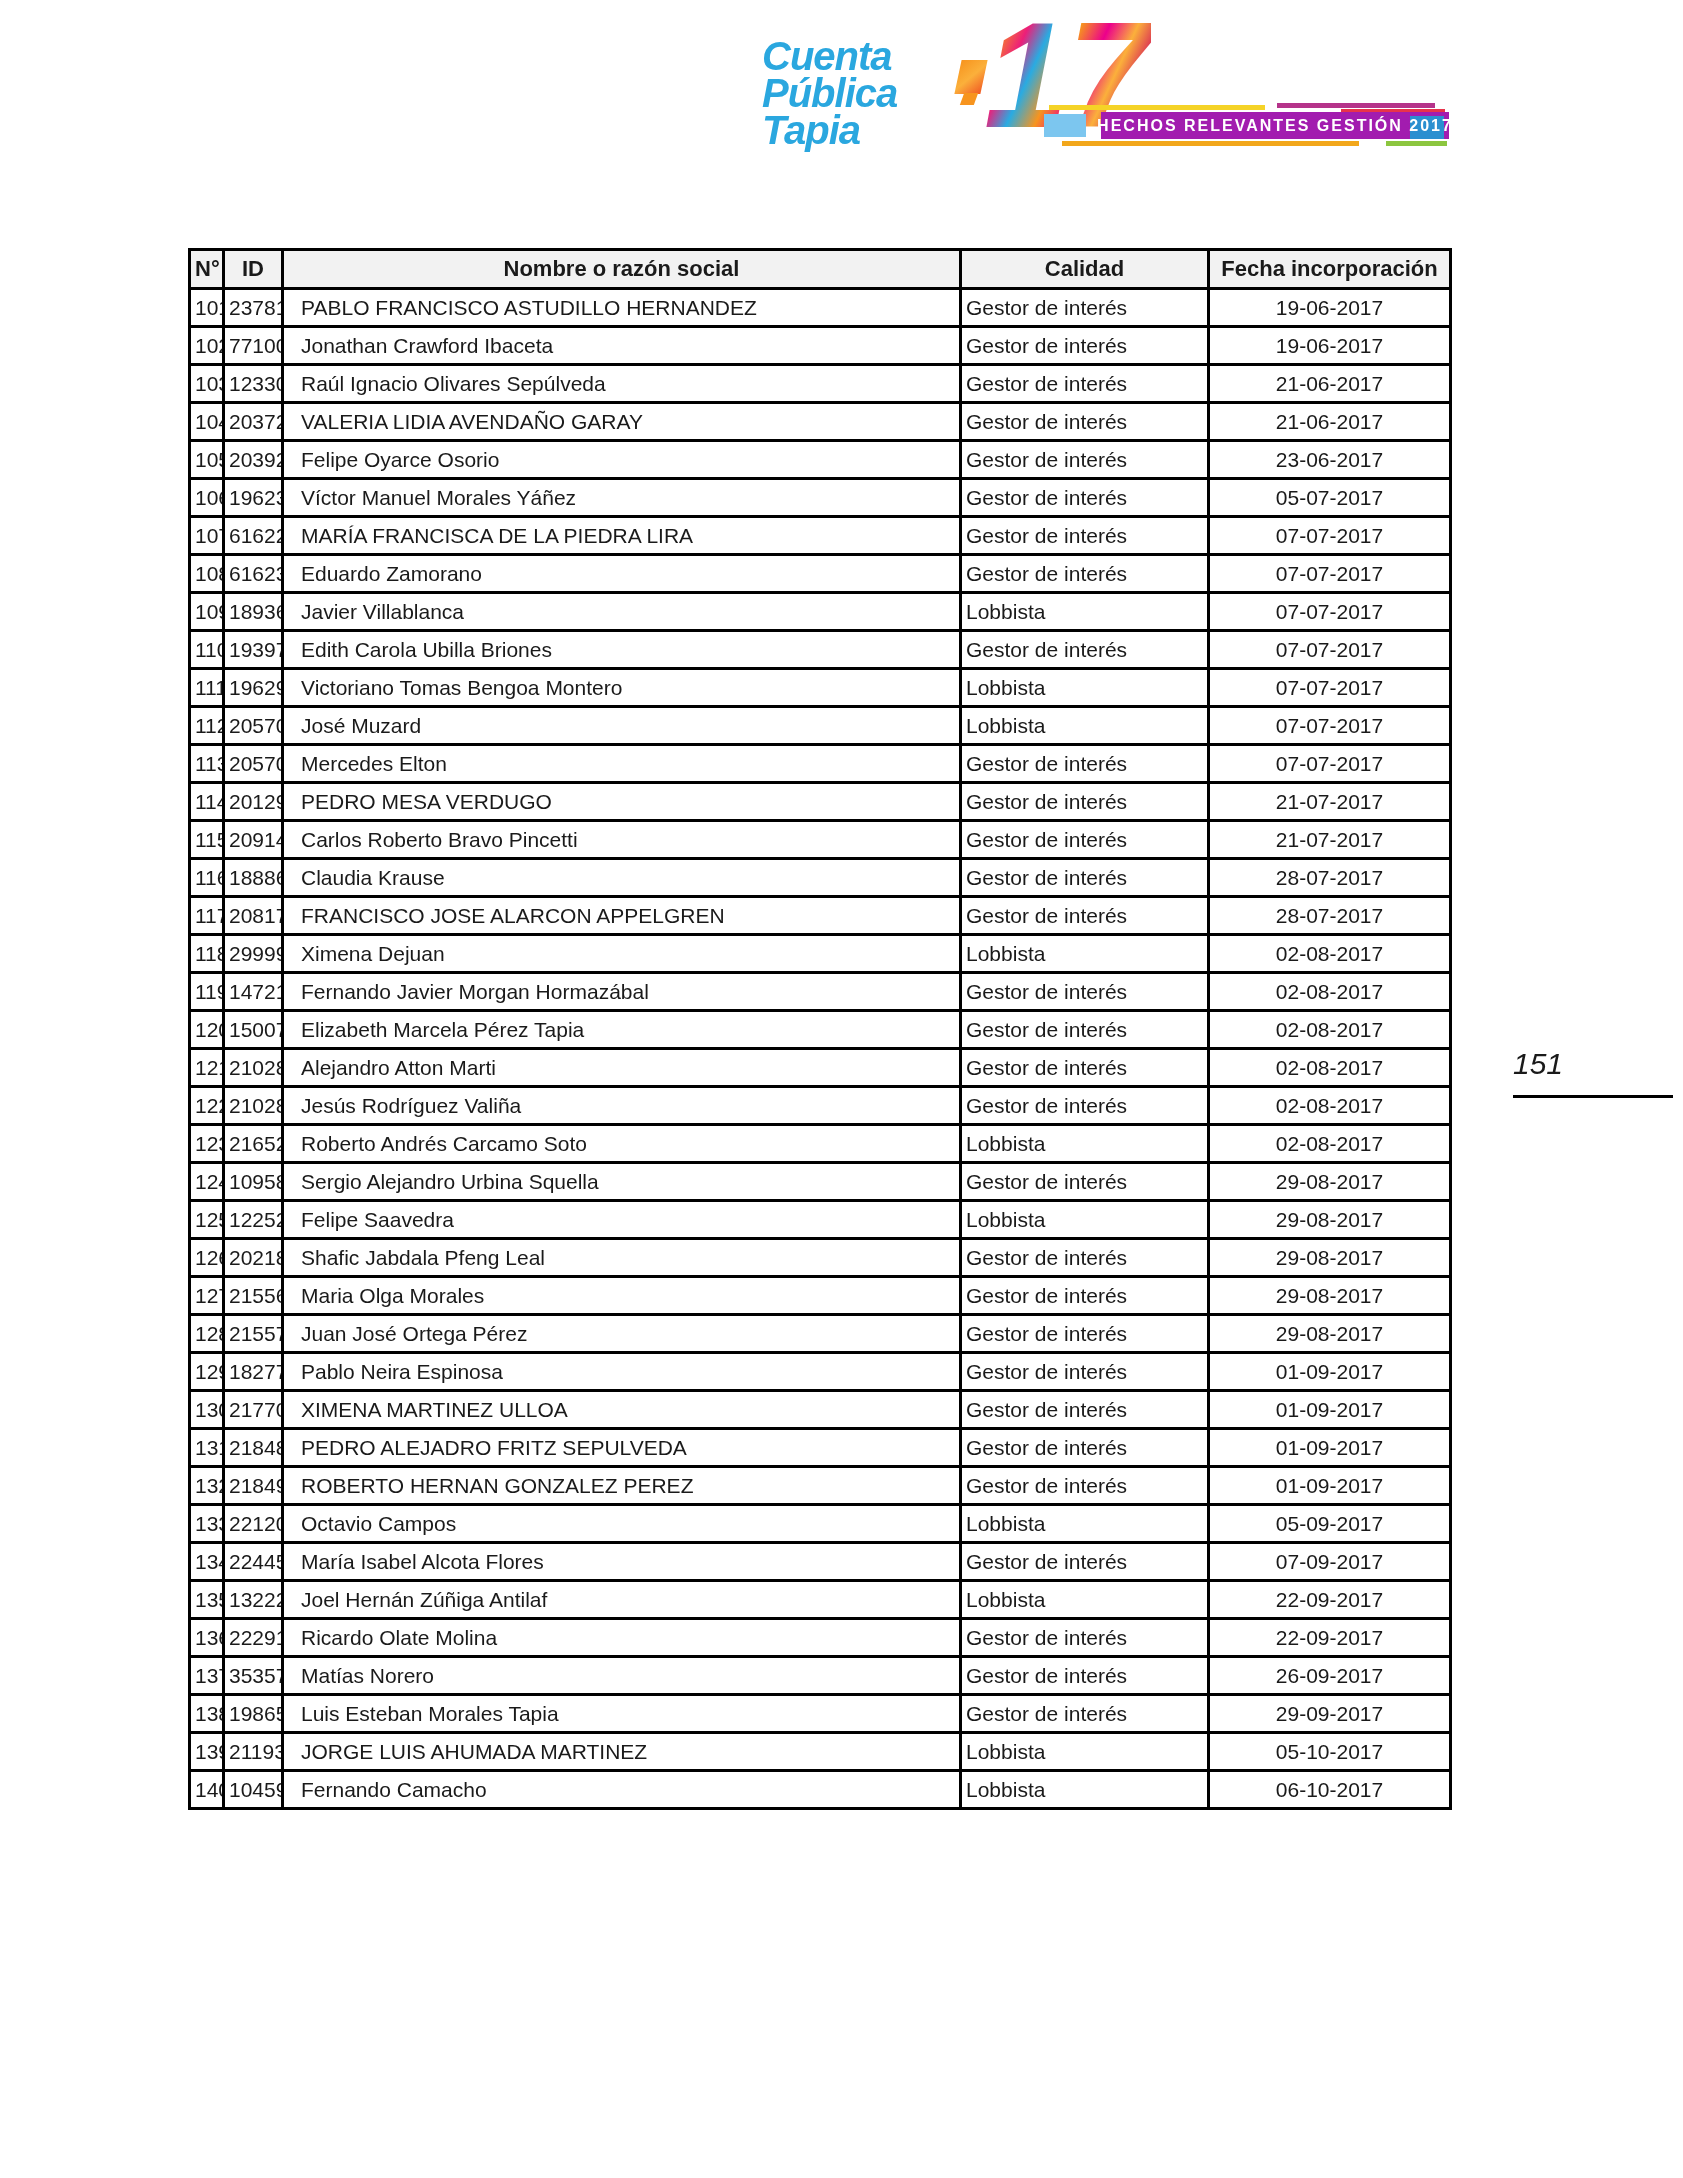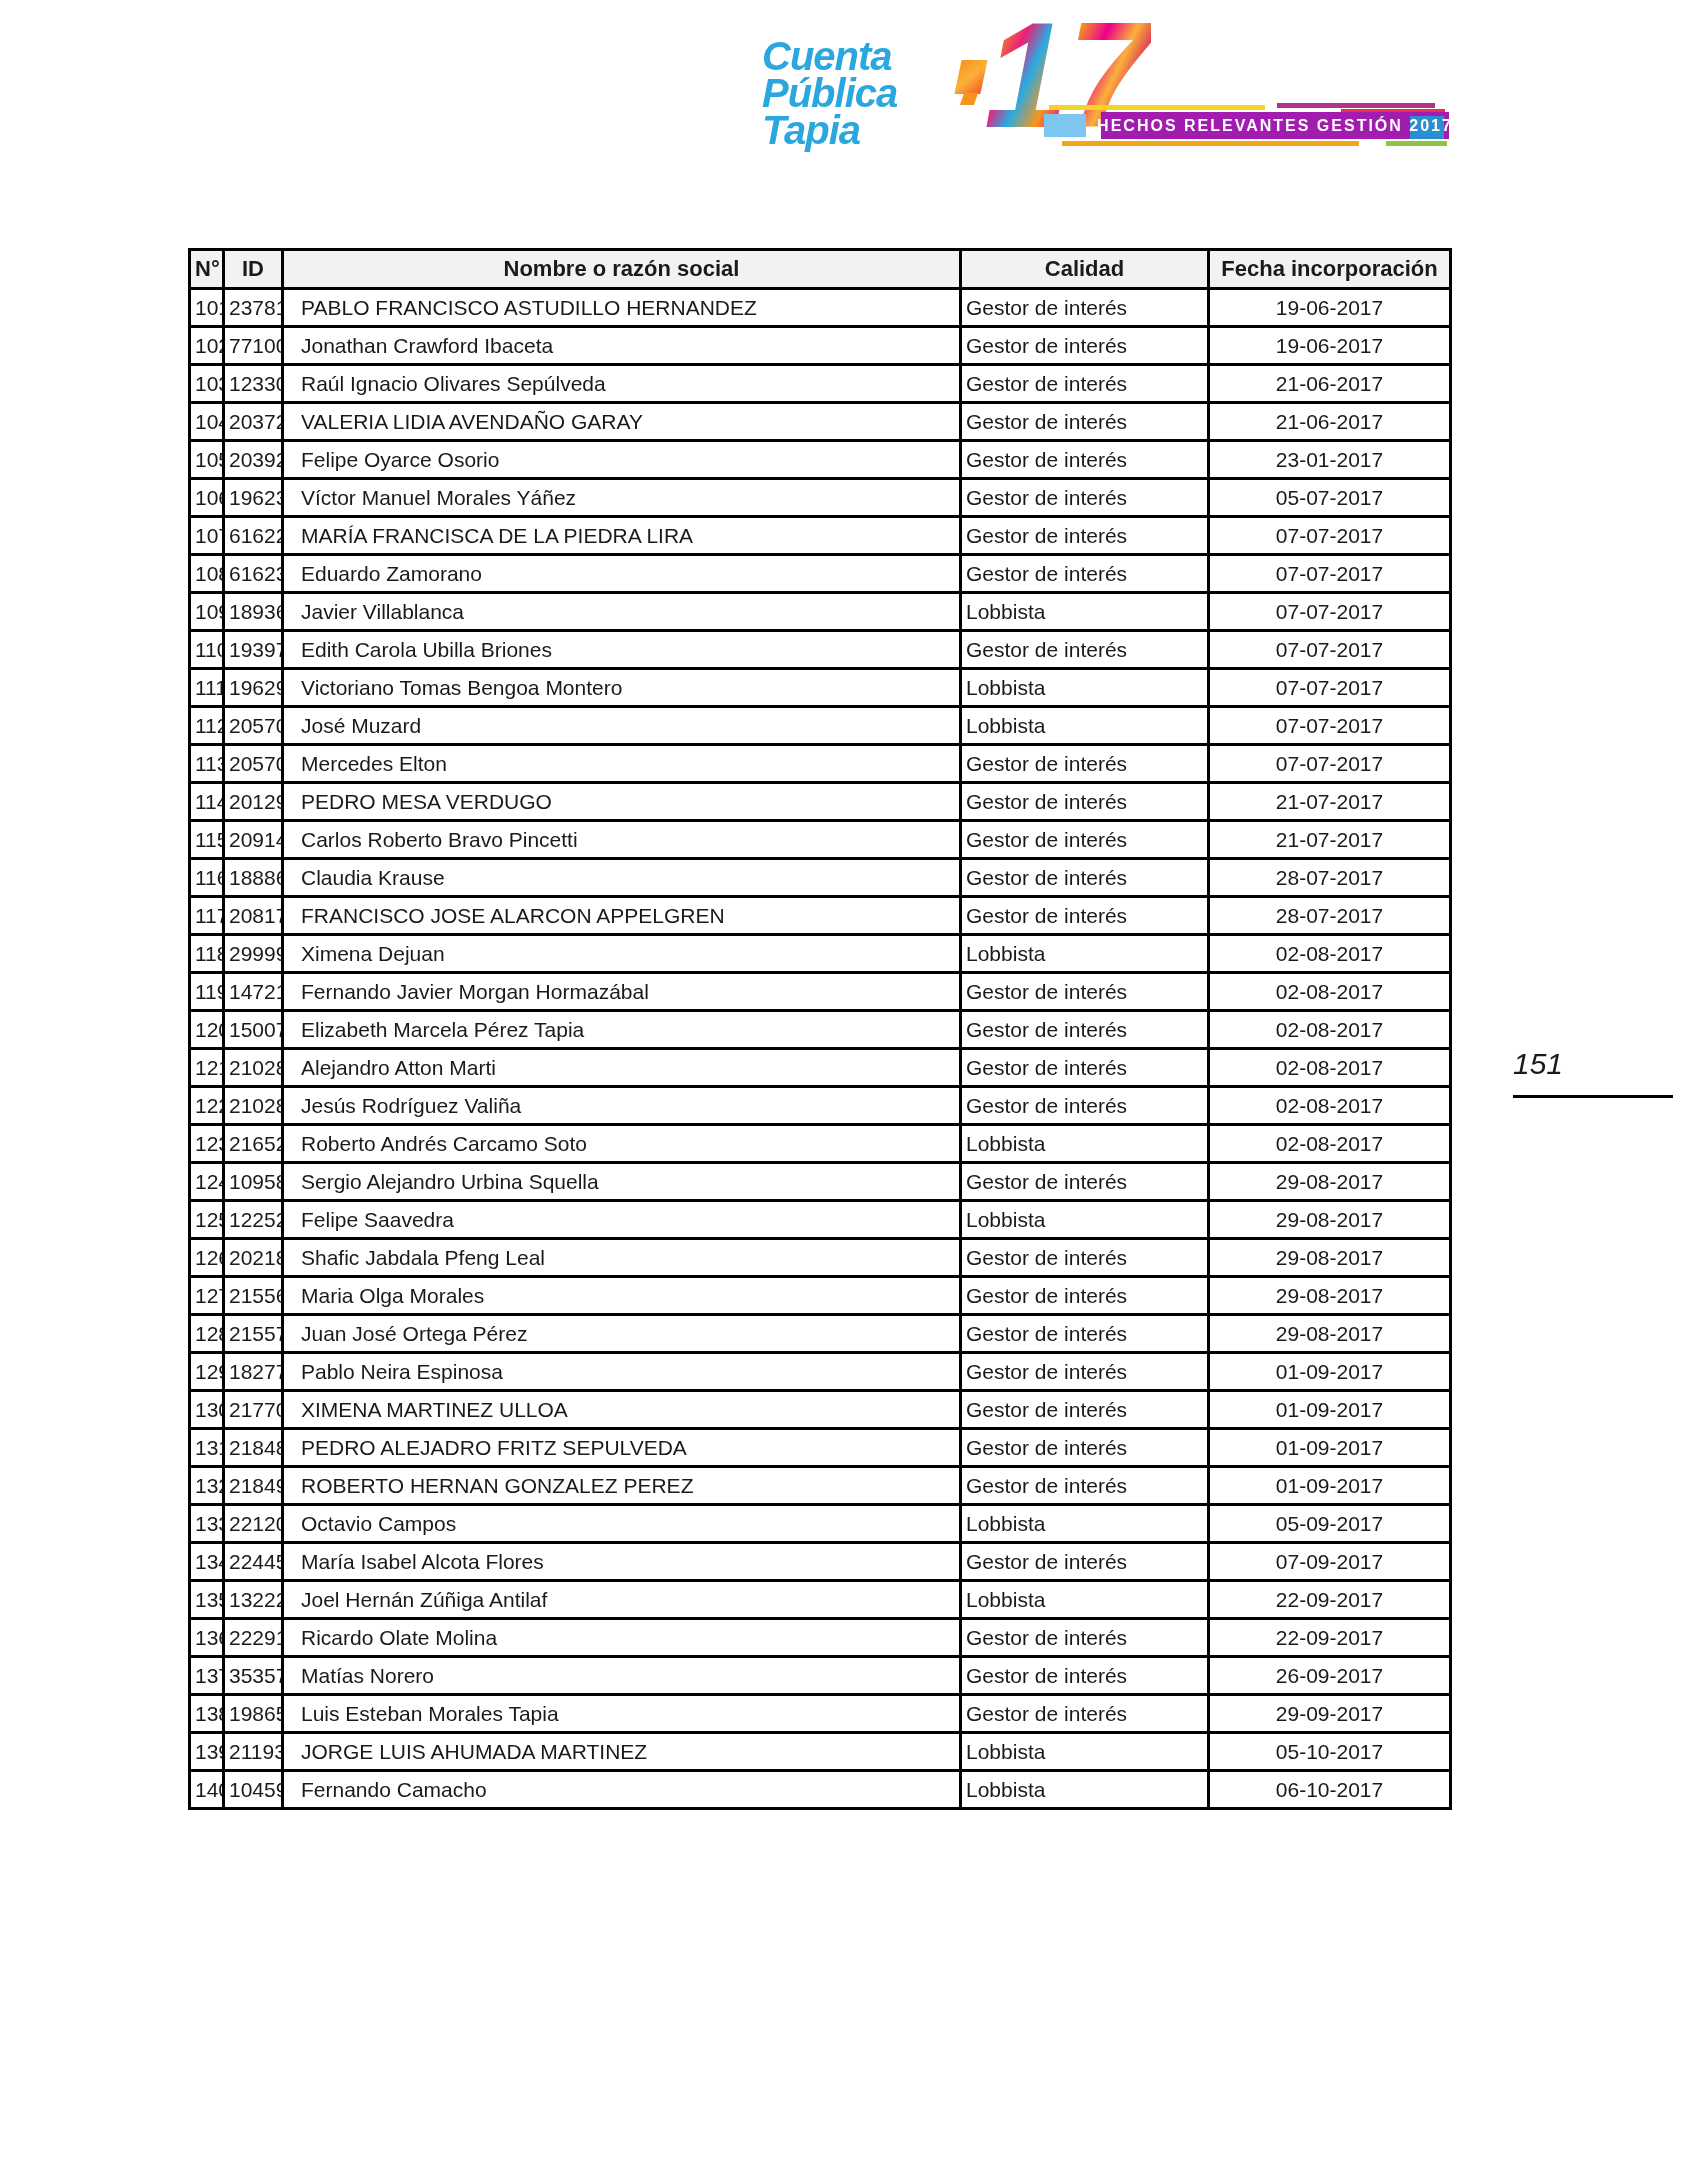--- a/index.html
+++ b/index.html
@@ -154,21 +154,21 @@
         <td class="cell-id">203722</td>
         <td class="cell-nombre">VALERIA LIDIA AVENDAÑO GARAY</td>
         <td class="cell-calidad">Gestor de interés</td>
         <td class="cell-fecha">21-06-2017</td>
       </tr>
       <tr>
         <td class="cell-n">105</td>
         <td class="cell-id">203929</td>
         <td class="cell-nombre">Felipe Oyarce Osorio</td>
         <td class="cell-calidad">Gestor de interés</td>
-        <td class="cell-fecha">23-01-2017</td>
+        <td class="cell-fecha">23-06-2017</td>
       </tr>
       <tr>
         <td class="cell-n">106</td>
         <td class="cell-id">196239</td>
         <td class="cell-nombre">Víctor Manuel Morales Yáñez</td>
         <td class="cell-calidad">Gestor de interés</td>
         <td class="cell-fecha">05-07-2017</td>
       </tr>
       <tr>
         <td class="cell-n">107</td>

